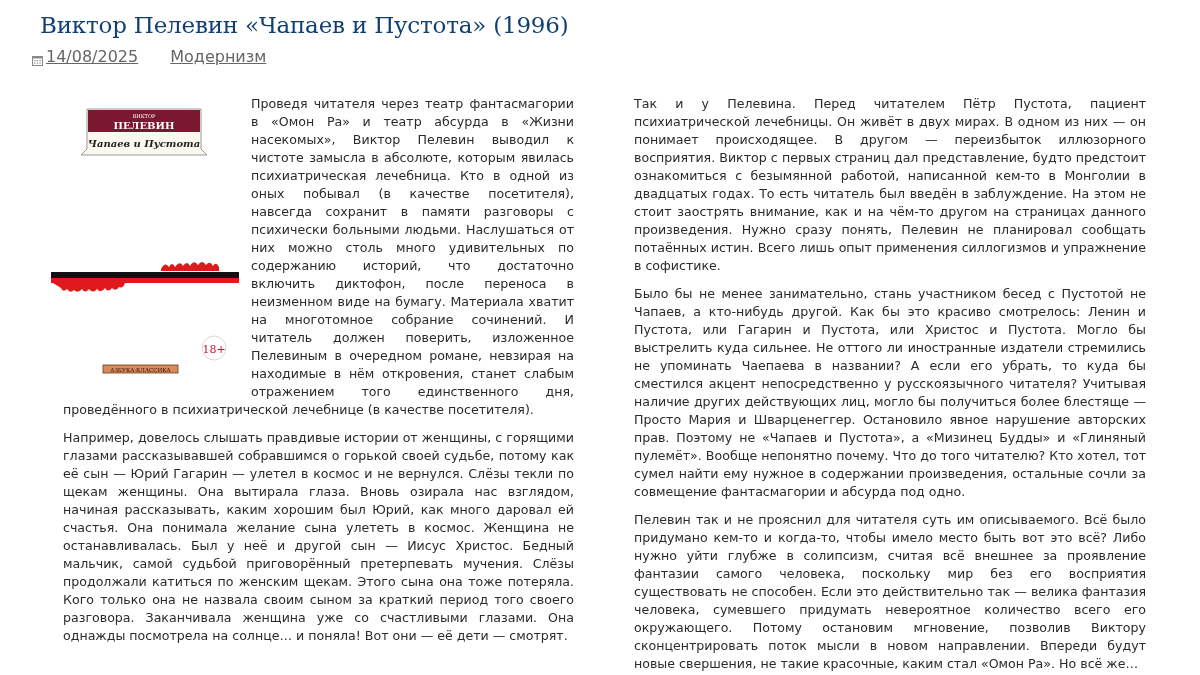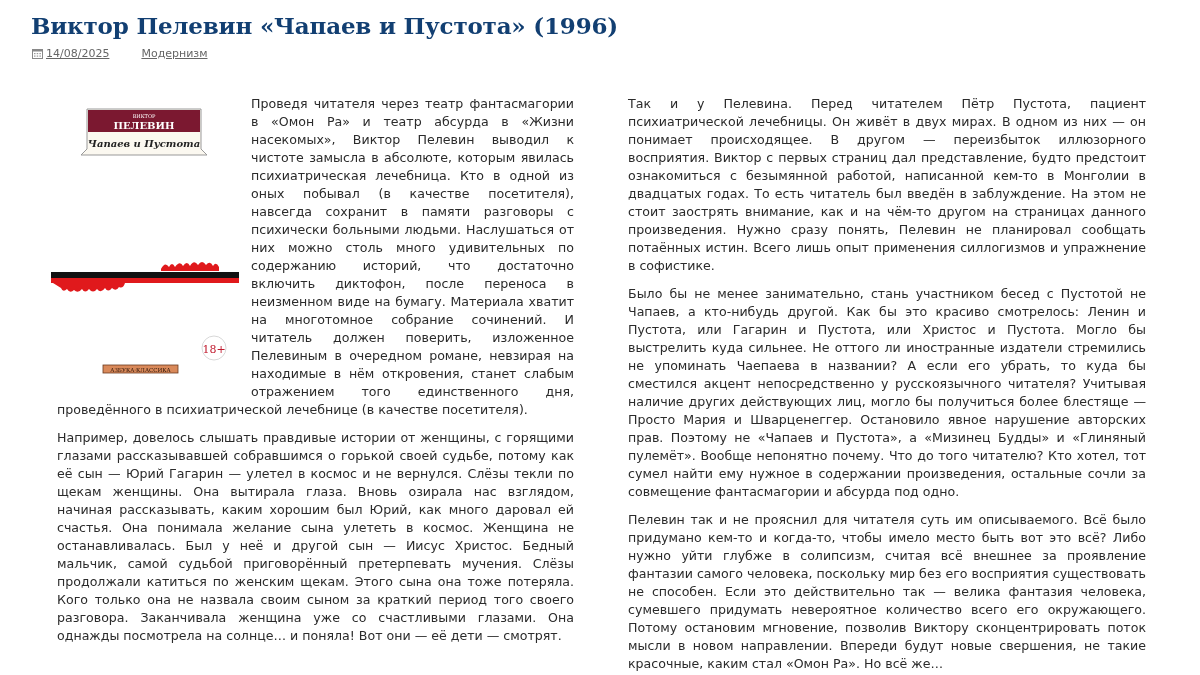--- a/index.html
+++ b/index.html
@@ -1,27 +1,27 @@
 <!DOCTYPE html>
 <html><head>
 <meta charset="utf-8">
 <style>
   html, body { margin:0; padding:0; background:#ffffff; }
   body { width:1200px; height:675px; position:relative; overflow:hidden;
          font-family:"DejaVu Sans", sans-serif; color:#2b2b2b; }
-  .title { position:absolute; left:31px; top:12px; margin:0;
-           font-family:"DejaVu Serif", serif; font-weight:bold; font-size:23px;
+  .title { position:absolute; left:40px; top:12px; margin:0;
+           font-family:"DejaVu Serif", serif; font-weight:normal; font-size:23px;
            color:#123f72; letter-spacing:-0.2px; white-space:nowrap; }
-  .meta { position:absolute; left:32px; top:47px; font-size:11px; color:#777;
+  .meta { position:absolute; left:32px; top:47px; font-size:16px; color:#777;
           display:flex; align-items:center; }
   .meta a { color:#666; text-decoration:underline; }
   .cal { display:inline-block; width:11px; height:11px; margin-right:3px; position:relative; }
   .cat { margin-left:32px;text-align:right; }
   .col { position:absolute; font-size:12.6px; line-height:18px; text-align:justify; }
-  .col p { margin:0 0 10px 6px; }
+  .col p { margin:0 0 10px 12px; }
   .left { left:51px; top:95px; width:523px; }
   .right { left:622px; top:95px; width:524px; }
   .cover { float:left; width:190px; height:300px; margin:2px 10px 4px 0; position:relative; }
   .author { font-style:italic; color:#444; }
 </style>
 </head>
 <body>
 
 <h1 class="title">Виктор Пелевин «Чапаев и Пустота» (1996)</h1>
 

